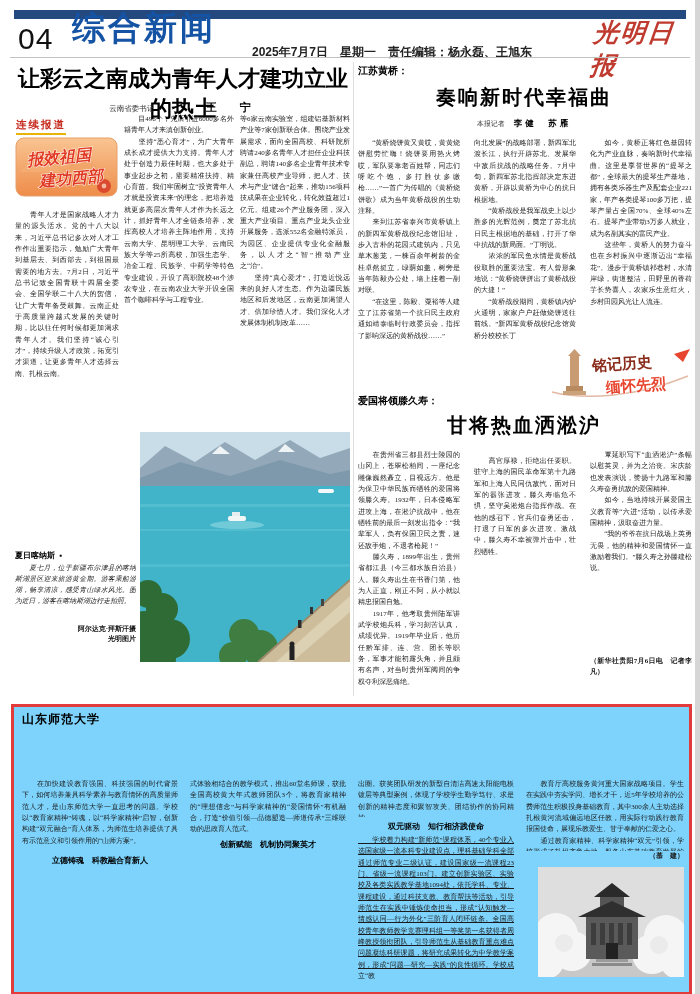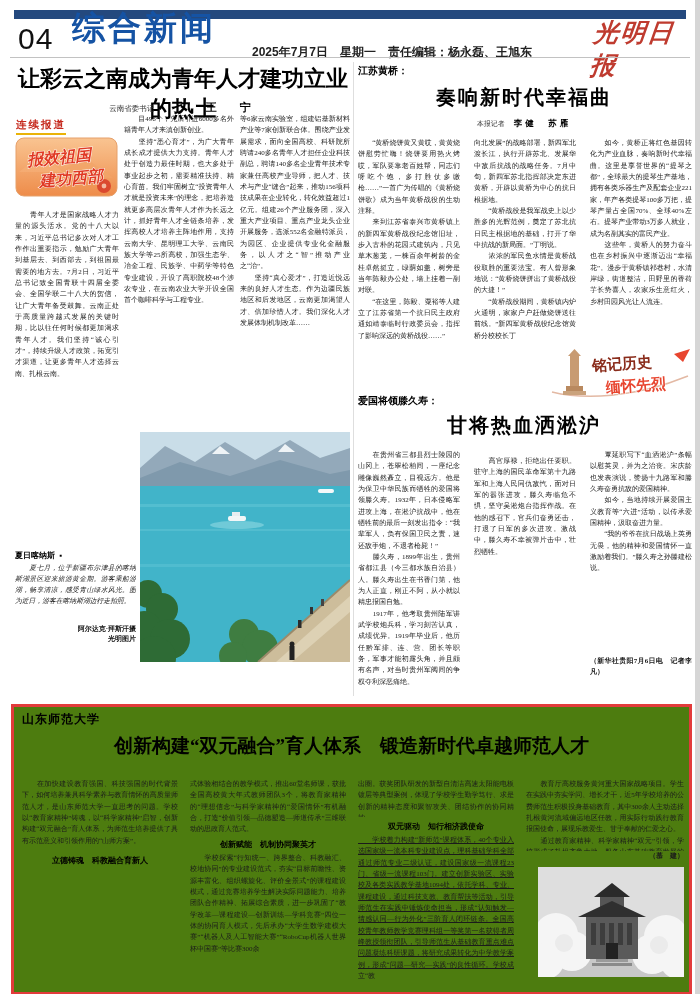--- a/index.html
+++ b/index.html
@@ -31,21 +31,21 @@
                   font-family:"Liberation Serif",serif;}
 
   .kicker{font-size:10px;font-weight:900;color:#000;}
   .serif-title{width:336px;text-align:center;font-size:20px;font-weight:900;color:#000;
                font-family:"Liberation Serif",serif;letter-spacing:2px;}
   .small-byline{width:336px;text-align:center;font-size:7px;color:#333;}
   .small-byline .name{font-size:8.5px;font-weight:bold;letter-spacing:3px;color:#000;
                       font-family:"Liberation Serif",serif;}
   .sign-off{font-weight:bold;}
 
-  .bottom-box{left:11px;top:704px;width:675px;height:285px;border:3px solid #e23b3b;background:#4d7c0f;}
+  .bottom-box{left:11px;top:704px;width:675px;height:285px;border:3px solid #e23b3b;background:#7dd3fc;}
   .bb-kicker{left:8px;top:4px;font-size:12px;font-weight:900;color:#000;letter-spacing:1px;}
   .bb-title{left:0;top:26px;width:675px;text-align:center;font-size:19px;font-weight:900;color:#000;
             font-family:"Liberation Serif",serif;}
   .subhead{font-size:8px;font-weight:900;text-align:center;color:#000;margin:4px 0 3px 0;
            white-space:pre-line;font-family:"Liberation Sans",sans-serif;}
   svg text{font-family:"Liberation Sans",sans-serif;}
 </style>
 </head>
 <body>
 
@@ -169,31 +169,29 @@
 <div class="abs body-text" style="left:474px;top:456px;width:102px;height:250px;">　　高官厚禄，拒绝出任要职。驻守上海的国民革命军第十九路军和上海人民同仇敌忾，面对日军的嚣张进攻，滕久寿临危不惧，坚守吴淞炮台指挥作战。在他的感召下，官兵们奋勇还击，打退了日军的多次进攻。激战中，滕久寿不幸被弹片击中，壮烈牺牲。</div>
 <div class="abs" style="left:590px;top:450px;width:102px;height:250px;">
   <div class="body-text" style="height:206px;">　　覃延职写下“血洒淞沪”条幅以慰英灵，并为之治丧。宋庆龄也发表演说，赞扬十九路军和滕久寿奋勇抗敌的爱国精神。
 　　如今，当地持续开展爱国主义教育等“六进”活动，以传承爱国精神，汲取奋进力量。
 　　“我的爷爷在抗日战场上英勇无畏，他的精神和爱国情怀一直激励着我们。”滕久寿之孙滕建松说。</div>
   <div class="body-text sign-off" style="height:24px;">（新华社贵阳7月6日电　记者李凡）</div>
 </div>
 
 <div class="abs bottom-box">
   <div class="abs bb-kicker">山东师范大学</div>
-  <div class="abs bb-title">创新构建“双元融合”育人体系　锻造新时代卓越师范人才</div>
 
   <div class="abs" style="left:8px;top:72px;width:156px;height:202px;">
     <div class="body-text" style="height:72px;">　　在加快建设教育强国、科技强国的时代背景下，如何培养兼具科学素养与教育情怀的高质量师范人才，是山东师范大学一直思考的问题。学校以“教育家精神”铸魂，以“科学家精神”启智，创新构建“双元融合”育人体系，为师范生培养提供了具有示范意义和引领作用的“山师方案”。</div>
     <div class="subhead">立德铸魂　科教融合育新人</div>
   </div>
 
   <div class="abs" style="left:176px;top:72px;width:156px;height:202px;">
     <div class="body-text" style="height:56px;">式体验相结合的教学模式，推出60堂名师课，获批全国高校黄大年式教师团队3个，将教育家精神的“理想信念”与科学家精神的“爱国情怀”有机融合，打造“价值引领—品德塑造—师道传承”三维联动的思政育人范式。</div>
     <div class="subhead">创新赋能　机制协同聚英才</div>
-    <div class="body-text" style="height:126px;">　　学校探索“行知统一、跨界整合、科教融汇、校地协同”的专业建设范式，夯实“目标前瞻性、资源丰富化、组织螺旋化、评价全景式”的课程建设模式，通过竞赛培养学生解决实际问题能力、培养团队合作精神、拓展综合素质，进一步巩固了“教学改革—课程建设—创新训练—学科竞赛”四位一体的协同育人模式，先后承办“大学生数学建模大赛”“机器人及人工智能大赛”“RoboCup机器人世界杯中国赛”等比赛300余</div>
   </div>
 
   <div class="abs" style="left:344px;top:72px;width:156px;height:202px;">
     <div class="body-text" style="height:38px;">出圈。获奖团队研发的新型自清洁高速太阳能电板镀层等典型案例，体现了学校学生勤学笃行、求是创新的精神态度和聚智攻关、团结协作的协同精神。</div>
     <div class="subhead">双元驱动　知行相济践使命</div>
     <div class="body-text" style="height:144px;text-decoration:underline;">　　学校着力构建“新师范”课程体系，40个专业入选国家级一流本科专业建设点，理科基础学科全部通过师范专业二级认证，建设国家级一流课程23门、省级一流课程103门。建立创新实验区、实验校及各类实践教学基地1094处，依托学科、专业、课程建设，通过科技支教、教育帮扶等活动，引导师范生在实践中锤炼使命担当，形成“认知触发—情感认同—行为外化”三阶育人闭环链条。全国高校青年教师教学竞赛理科组一等奖第一名获得者周峰教授领衔团队，引导师范生从基础教育重点难点问题凝练科研课题，将研究成果转化为中学教学案例，形成“问题—研究—实践”的良性循环。学校成立“教</div>
   </div>
 
   <div class="abs" style="left:512px;top:72px;width:158px;height:202px;">
     <div class="body-text" style="height:72px;">　　教育厅高校服务黄河重大国家战略项目。学生在实践中夯实学问、增长才干，近5年学校培养的公费师范生积极投身基础教育，其中300余人主动选择扎根黄河流域偏远地区任教，用实际行动践行教育报国使命，展现乐教爱生、甘于奉献的仁爱之心。

